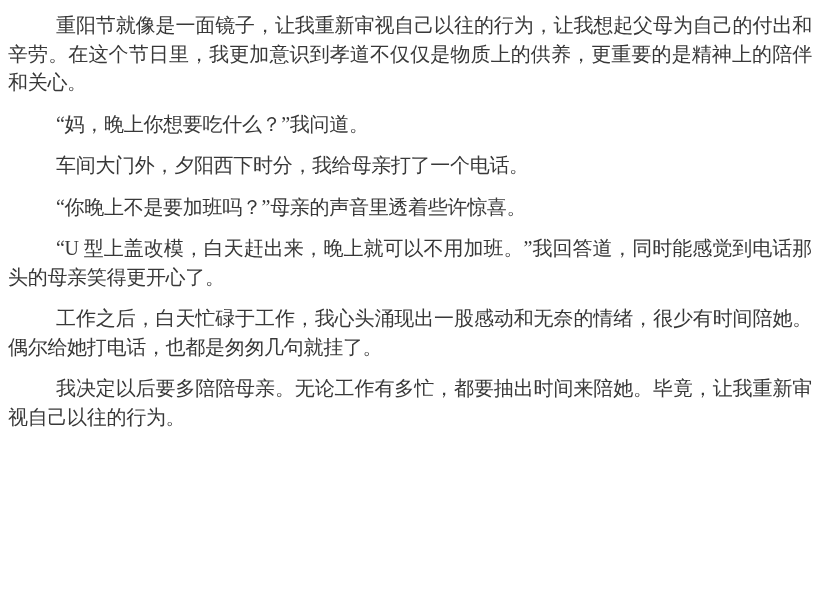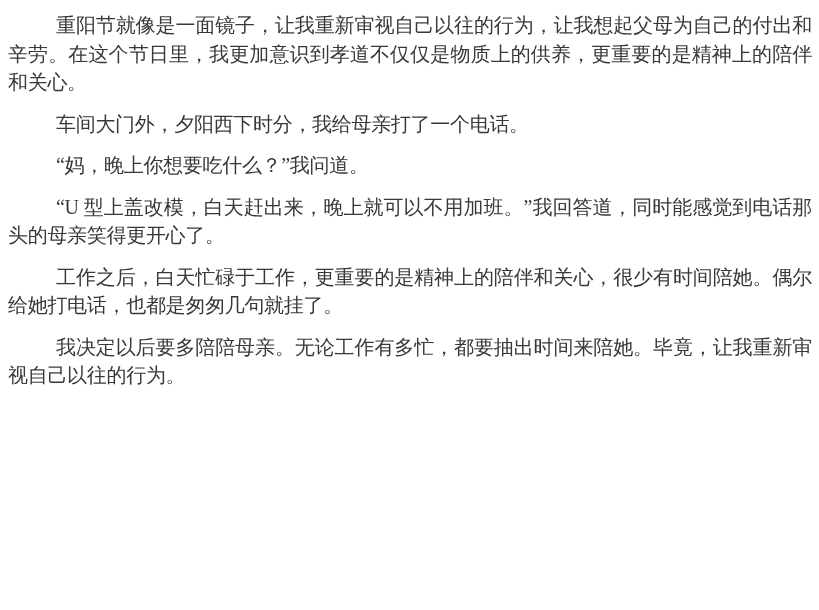--- a/index.html
+++ b/index.html
@@ -30,18 +30,19 @@
     text-align: justify;
     text-align-last: left;
     word-break: break-all;
   }
 </style>
 </head>
 <body>
 
 <div class="page">
   <p>重阳节就像是一面镜子，让我重新审视自己以往的行为，让我想起父母为自己的付出和辛劳。在这个节日里，我更加意识到孝道不仅仅是物质上的供养，更重要的是精神上的陪伴和关心。</p>
+  <p>“妈，晚上你想要吃什么？”我问道。</p>
   <p>车间大门外，夕阳西下时分，我给母亲打了一个电话。</p>
-  <p>“妈，晚上你想要吃什么？”我问道。</p>
+  <p>“你晚上不是要加班吗？”母亲的声音里透着些许惊喜。</p>
   <p>“U 型上盖改模，白天赶出来，晚上就可以不用加班。”我回答道，同时能感觉到电话那头的母亲笑得更开心了。</p>
-  <p>工作之后，白天忙碌于工作，更重要的是精神上的陪伴和关心，很少有时间陪她。偶尔给她打电话，也都是匆匆几句就挂了。</p>
+  <p>工作之后，白天忙碌于工作，我心头涌现出一股感动和无奈的情绪，很少有时间陪她。偶尔给她打电话，也都是匆匆几句就挂了。</p>
   <p>我决定以后要多陪陪母亲。无论工作有多忙，都要抽出时间来陪她。毕竟，让我重新审视自己以往的行为。</p>
 </div>
 
 </body></html>

